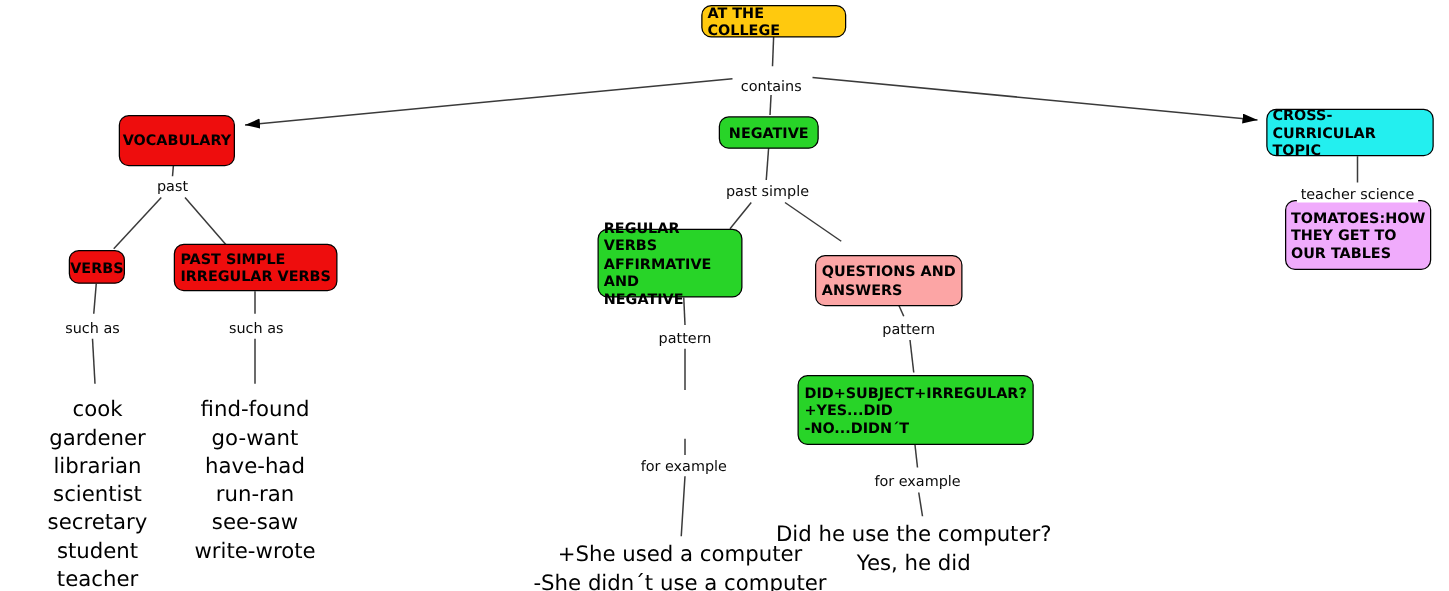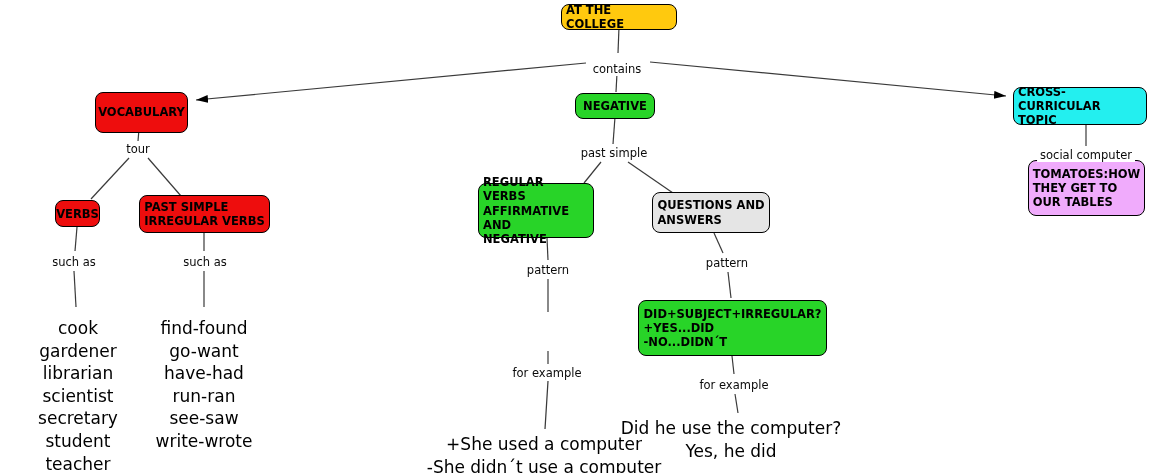--- a/index.html
+++ b/index.html
@@ -102,54 +102,54 @@
 
   <div class="node" style="left: 139px; top: 195px; width: 131px; height: 38px; background-color: rgb(238, 13, 13);">PAST SIMPLE
 IRREGULAR VERBS</div>
 
   <div class="node" style="left: 575px; top: 93px; width: 80px; height: 24px; background-color: rgb(40, 212, 40);">NEGATIVE</div>
 
   <div class="node" style="left: 478px; top: 183px; width: 116px; height: 55px; background-color: rgb(40, 212, 40);">REGULAR VERBS
 AFFIRMATIVE AND
 NEGATIVE</div>
 
-  <div class="node" style="left: 652px; top: 192px; width: 118px; height: 41px; background-color: #e5e5e5;">QUESTIONS AND
+  <div class="node" style="left: 652px; top: 204px; width: 118px; height: 41px; background-color: #fca5a5;">QUESTIONS AND
 ANSWERS</div>
 
 
   <div class="node" style="left: 638px; top: 300px; width: 189px; height: 56px; background-color: rgb(40, 212, 40);">DID+SUBJECT+IRREGULAR?
 +YES...DID
 -NO...DIDN´T</div>
 
   <div class="node" style="left: 1013px; top: 87px; width: 134px; height: 38px; background-color: rgb(35, 239, 239);">CROSS-CURRICULAR
 TOPIC</div>
 
   <div class="node" style="left: 1028px; top: 160px; width: 117px; height: 56px; background-color: #f0abfc;">TOMATOES:HOW
 THEY GET TO
 OUR TABLES</div>
 
   <div class="edge-label" style="left:617px; top:69px;">contains</div>
 
-  <div class="edge-label" style="left:138px; top:149px;">tour</div>
+  <div class="edge-label" style="left:138px; top:149px;">past</div>
 
   <div class="edge-label" style="left:74px; top:262px;">such as</div>
 
   <div class="edge-label" style="left:205px; top:262px;">such as</div>
 
   <div class="edge-label" style="left:614px; top:153px;">past simple</div>
 
   <div class="edge-label" style="left:548px; top:270px;">pattern</div>
 
   <div class="edge-label" style="left:727px; top:263px;">pattern</div>
 
   <div class="edge-label" style="left:547px; top:373px;">for example</div>
 
   <div class="edge-label" style="left:734px; top:385px;">for example</div>
 
-  <div class="edge-label" style="left:1086px; top:155px;">social computer</div>
+  <div class="edge-label" style="left:1086px; top:155px;">teacher science</div>
 
   <div class="text-list" style="left:78px; top:317px;">cook
 gardener
 librarian
 scientist
 secretary
 student
 teacher
 tour guide
 computer programmer</div>

